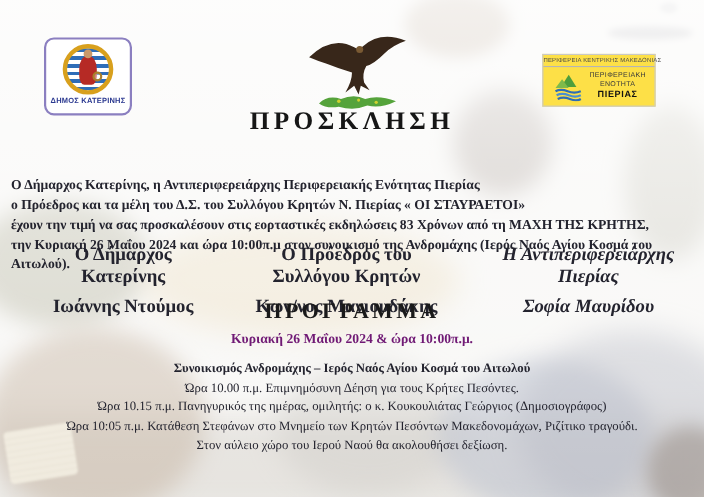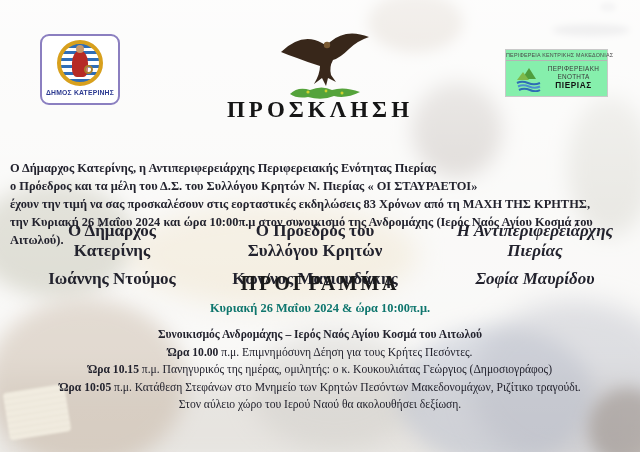--- a/index.html
+++ b/index.html
@@ -61,22 +61,22 @@
     content:"";position:absolute;left:50%;top:-6px;transform:translateX(-50%);
     width:8px;height:8px;border-radius:50%;background:#c9996b;
   }
   .muni-emblem .wheel{
     position:absolute;right:6px;top:55%;width:9px;height:9px;border-radius:50%;
     border:2px solid #a87f2c;box-sizing:border-box;background:rgba(255,255,255,.4);
   }
   .muni-label{font-family:"Liberation Sans",sans-serif;font-size:6.8px;font-weight:bold;color:#2b3990;letter-spacing:.2px;margin-top:3px;white-space:nowrap;}
   .eagle-emblem{position:absolute;left:278px;top:28px;width:94px;height:78px;}
   .region-logo{
-    position:absolute;left:505px;top:49px;width:103px;height:48px;
-    background:#86efac;border:1px solid #c9c9c9;box-sizing:border-box;
+    position:absolute;left:493px;top:49px;width:103px;height:48px;
+    background:#fde047;border:1px solid #c9c9c9;box-sizing:border-box;
     font-family:"Liberation Sans",sans-serif;
     display:flex;flex-direction:column;
   }
   .region-top{
     font-size:5.4px;color:#4a4a4a;text-align:center;
     border-bottom:1px solid #b5b5b5;padding:2px 0 1.5px;letter-spacing:.2px;white-space:nowrap;
   }
   .region-body{display:flex;flex:1;align-items:center;justify-content:center;gap:4px;padding:1px 2px;}
   .region-text{display:flex;flex-direction:column;align-items:center;line-height:1.25;}
   .region-l1,.region-l2{font-size:6.4px;color:#3a3a3a;letter-spacing:.3px;}
@@ -98,28 +98,28 @@
   .sig-col .sig-name{margin-top:8px;}
   .sig-1{left:32px;width:160px;}
   .sig-2{left:225px;width:180px;}
   .sig-3{left:445px;width:180px;font-style:italic;}
   .program-heading{
     position:absolute;left:0;top:272px;width:100%;
     text-align:center;font-size:20px;font-weight:bold;color:#1a1a1a;letter-spacing:3px;
   }
   .program-date{
     position:absolute;left:0;top:301px;width:100%;
-    text-align:center;font-size:12.4px;font-weight:bold;color:#0f766e;
+    text-align:center;font-size:12.4px;font-weight:bold;color:#701a75;
   }
   .program-body{
     position:absolute;left:10px;top:326px;width:620px;
     text-align:center;font-size:11.6px;color:#23232e;line-height:17.5px;
   }
   .program-body .loc{font-weight:bold;}
-  .program-body .time{font-weight:bold;margin-top:25px;}
+  .program-body .time{font-weight:normal;margin-top:25px;}
 </style>
 </head>
 <body>
 
 <div class="page">
 
   <div class="bg">
     <div class="blob b-toprock"></div>
     <div class="blob b-plane"></div>
     <div class="blob b-chute1"></div>

